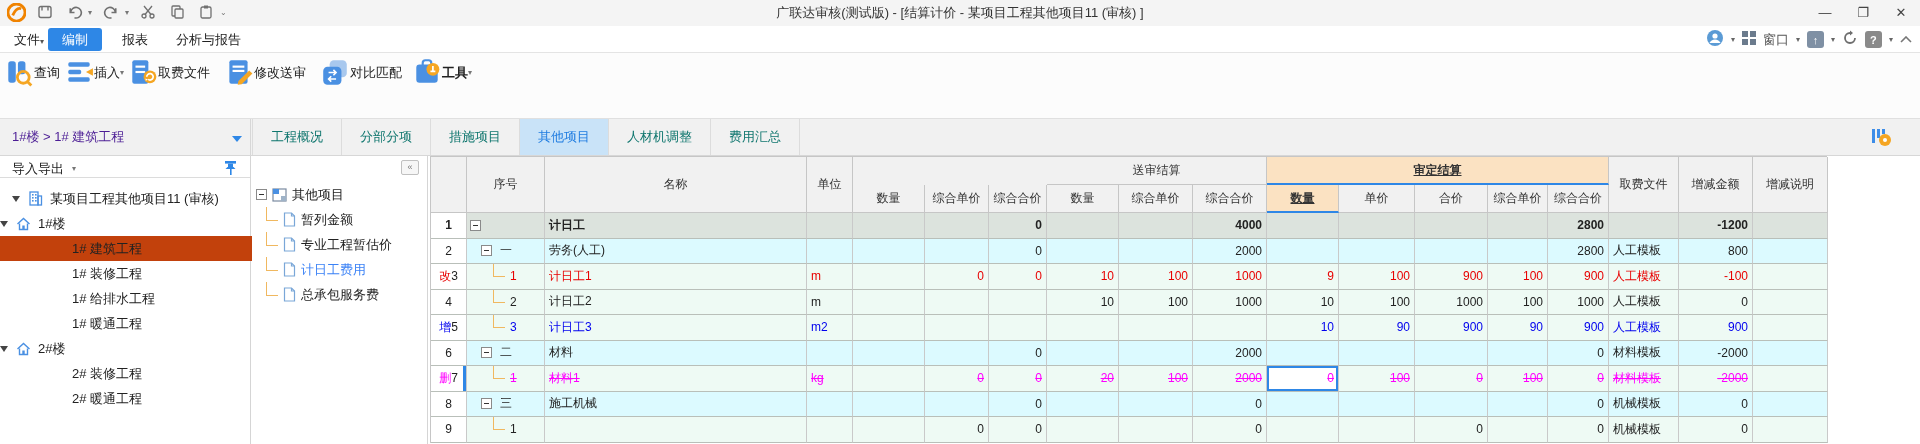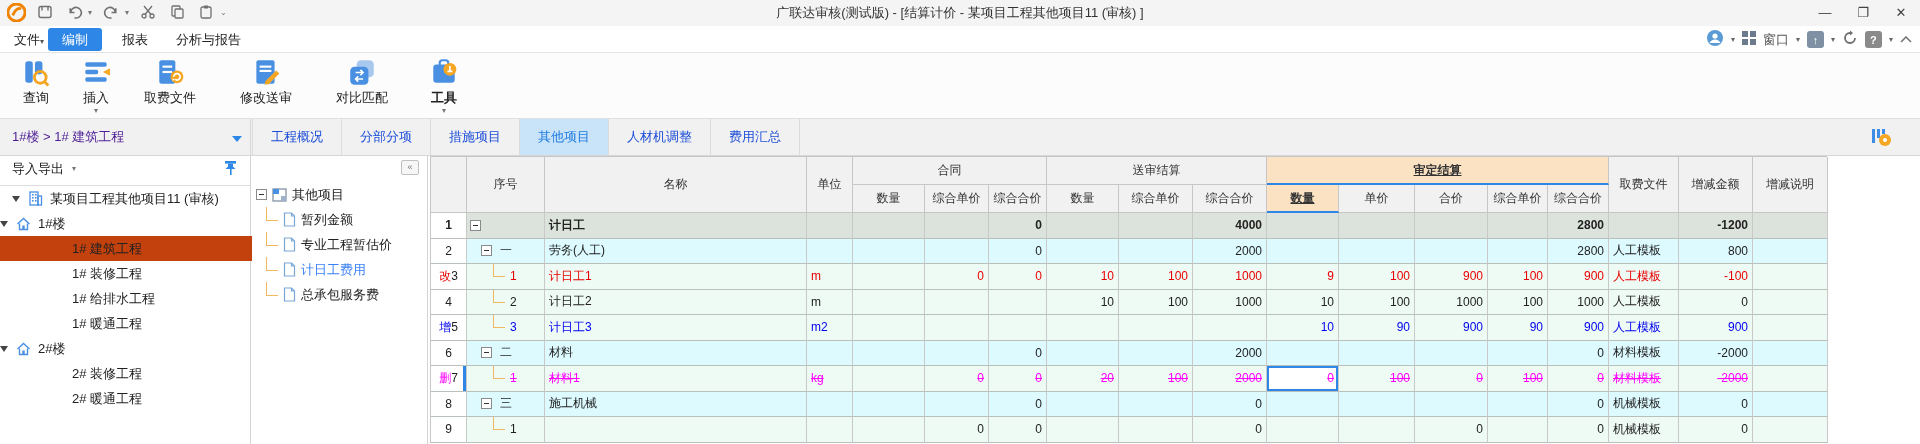--- a/index.html
+++ b/index.html
@@ -19,42 +19,42 @@
   #menubar { position:absolute; left:0; top:26px; width:1920px; height:27px; background:#fff; border-bottom:1px solid #e4e4e4; }
   .menu-item { position:absolute; top:2px; height:23px; line-height:23px; padding:0 10px; color:#222; }
   .menu-pill { background:#2e87e6; color:#fff; border-radius:3px; }
   .mdrop { font-size:8px; color:#555; }
   #menu-right { position:absolute; right:8px; top:1px; height:25px; display:flex; align-items:center; gap:7px; color:#555; }
   .tinydrop { font-size:8px; color:#666; }
   .sqicon { width:17px; height:17px; border-radius:3px; display:flex; align-items:center; justify-content:center; color:#fff; font-size:11px; font-weight:bold; }
 
   
   #ribbon { position:absolute; left:0; top:53px; width:1920px; height:66px; background:#fcfcfc; border-bottom:1px solid #e0e0e0; }
-  .rbtn { position:absolute; top:4px; display:flex; flex-direction:column; align-items:center; width:64px; }
+  .rbtn { position:absolute; top:4px; display:flex; flex-direction:row; align-items:center; width:64px; }
   .rbtn .ric { width:30px; height:30px; }
   .rbtn .rlb { margin-top:2px; font-size:13px; color:#222; white-space:nowrap; }
   .rbtn .rdd { font-size:8px; color:#777; line-height:7px; }
   .rbtn.wide { width:84px; }
 
   
   #navrow { position:absolute; left:0; top:119px; width:1920px; height:37px; background:#f1f1f1; border-bottom:1px solid #d7d7d7; }
   #breadcrumb { position:absolute; left:0; top:0; width:251px; height:37px; line-height:36px; padding-left:12px; border-right:1px solid #d7d7d7; color:#4c1d95; }
   #bc-caret { position:absolute; left:232px; top:17px; width:0; height:0; border-left:5px solid transparent; border-right:5px solid transparent; border-top:6px solid #2e87e6; }
   #tabbar { position:absolute; left:252px; top:0; height:36px; display:flex; }
-  .tab { height:36px; line-height:36px; padding:0 18px; border-right:1px solid #dcdcdc; color:#1d4ed8; white-space:nowrap; }
+  .tab { height:36px; line-height:36px; padding:0 18px; border-right:1px solid #dcdcdc; color:#0f766e; white-space:nowrap; }
   .tab:first-child { border-left:1px solid #dcdcdc; }
   .tab.active { background:#c9e3f8; color:#1f7ce0; }
   #colset-icon { position:absolute; right:28px; top:8px; }
 
   
   #main { position:absolute; left:0; top:156px; width:1920px; height:288px; background:#fff; }
 
   
   #sidebar { position:absolute; left:0; top:0; width:251px; height:288px; border-right:1px solid #d5d5d5; background:#fff; }
-  #sb-toolbar { position:relative; height:30px; border-bottom:1px solid #dcdcdc; }
+  #sb-toolbar { position:relative; height:22px; border-bottom:1px solid #dcdcdc; }
   #sb-toolbar .lbl { position:absolute; left:12px; top:4px; color:#222; }
   #sb-toolbar .ddc { position:absolute; left:72px; top:8px; font-size:8px; color:#777; }
   #pin { position:absolute; right:12px; top:4px; }
   #sb-tree { position:absolute; left:0; top:30px; width:289px; }
   .stree-item { position:relative; height:25px; display:flex; align-items:center; }
   .stree-item.sel { background:#c2410c; }
   .tri { width:0; height:0; border-left:4px solid transparent; border-right:4px solid transparent; border-top:6px solid #444; margin-right:8px; }
   .sticon { margin-right:7px; display:flex; }
   .ind0 { padding-left:12px; } .ind1 { } .ind2 { padding-left:72px; }
 
@@ -412,21 +412,20 @@
         </div>
       </div>
   </div>
 
   <div id="tablewrap">
     <div id="thead">
       <div class="hc" style="grid-column:1; grid-row:1/3;"></div>
       <div class="hc" style="grid-column:2; grid-row:1/3;">序号</div>
       <div class="hc" style="grid-column:3; grid-row:1/3;">名称</div>
       <div class="hc" style="grid-column:4; grid-row:1/3;">单位</div>
-      <div class="hc" style="grid-column:5/8; grid-row:1;">合同</div>
       <div class="hc" style="grid-column:8/11; grid-row:1;">送审结算</div>
       <div class="hc peach blue-under bold" style="grid-column:11/16; grid-row:1;">审定结算</div>
       <div class="hc" style="grid-column:16; grid-row:1/3;">取费文件</div>
       <div class="hc" style="grid-column:17; grid-row:1/3;">增减金额</div>
       <div class="hc" style="grid-column:18; grid-row:1/3;">增减说明</div>
       <div class="hc" style="grid-column:5; grid-row:2;">数量</div>
       <div class="hc" style="grid-column:6; grid-row:2;">综合单价</div>
       <div class="hc" style="grid-column:7; grid-row:2;">综合合价</div>
       <div class="hc" style="grid-column:8; grid-row:2;">数量</div>
       <div class="hc" style="grid-column:9; grid-row:2;">综合单价</div>

